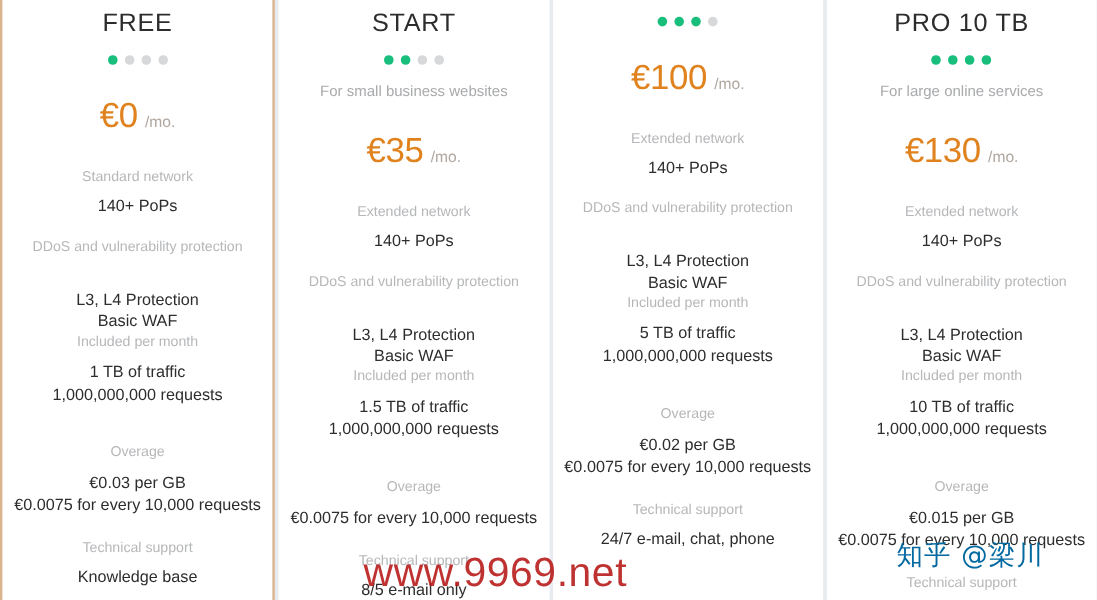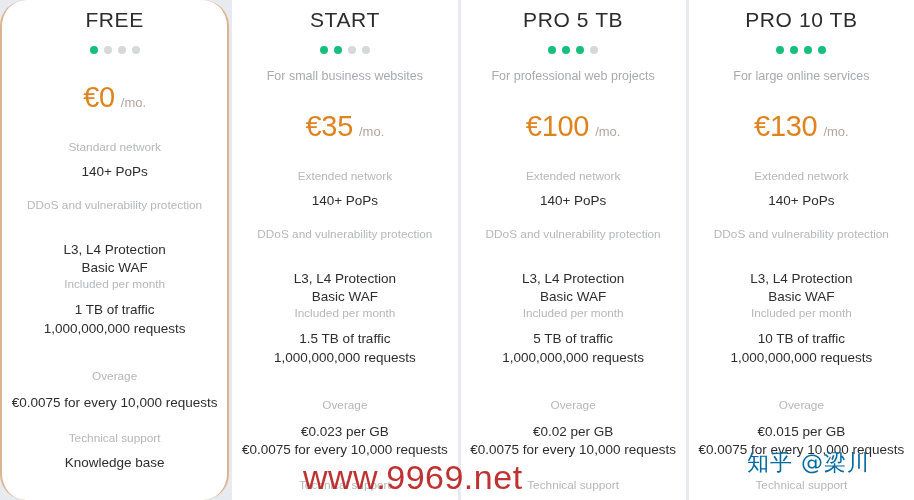--- a/index.html
+++ b/index.html
@@ -31,21 +31,20 @@
     flex-direction: column;
     align-items: center;
     padding: 0 6px;
     position: relative;
     min-width: 0;
   }
 
   .plan-card.highlighted {
     border-left: 2px solid #d9b48f;
     border-right: 2px solid #d9b48f;
-    border-radius: 26px;
   }
 
   .plan-name {
     font-size: 21px;
     font-weight: 400;
     color: #2c2c2c;
     letter-spacing: 0.6px;
     margin-top: 8px;
     text-align: center;
     white-space: nowrap;
@@ -195,20 +194,21 @@
       <div class="feature-block fb-included">
         <div class="feature-label">Included per month</div>
         <div class="feature-value">
           <span class="line">1 TB of traffic</span>
           <span class="line">1,000,000,000 requests</span>
         </div>
       </div>
       <div class="feature-block fb-overage">
         <div class="feature-label">Overage</div>
         <div class="feature-value">
+          <span class="line">€0.03 per GB</span>
           <span class="line">€0.0075 for every 10,000 requests</span>
         </div>
       </div>
       <div class="feature-block fb-support">
         <div class="feature-label">Technical support</div>
         <div class="feature-value">
           <span class="line">Knowledge base</span>
         </div>
       </div>
     </div>
@@ -241,40 +241,37 @@
       <div class="feature-block fb-included">
         <div class="feature-label">Included per month</div>
         <div class="feature-value">
           <span class="line">1.5 TB of traffic</span>
           <span class="line">1,000,000,000 requests</span>
         </div>
       </div>
       <div class="feature-block fb-overage">
         <div class="feature-label">Overage</div>
         <div class="feature-value">
-          <span class="line">€0.023 per GB</span>
           <span class="line">€0.0075 for every 10,000 requests</span>
         </div>
       </div>
       <div class="feature-block fb-support">
         <div class="feature-label">Technical support</div>
         <div class="feature-value">
           <span class="line">8/5 e-mail only</span>
         </div>
       </div>
     </div>
     <div class="plan-card">
-      <div class="plan-name">PRO 5 TB</div>
       <div class="dots-row">
         <span class="dot on"></span>
         <span class="dot on"></span>
         <span class="dot on"></span>
         <span class="dot"></span>
       </div>
-      <div class="plan-tagline">For professional web projects</div>
       <div class="price-row">
         <span class="price-amount">€100</span>
         <span class="price-period">/mo.</span>
       </div>
       <div class="feature-block fb-network">
         <div class="feature-label">Extended network</div>
         <div class="feature-value">
           <span class="line">140+ PoPs</span>
         </div>
       </div>

